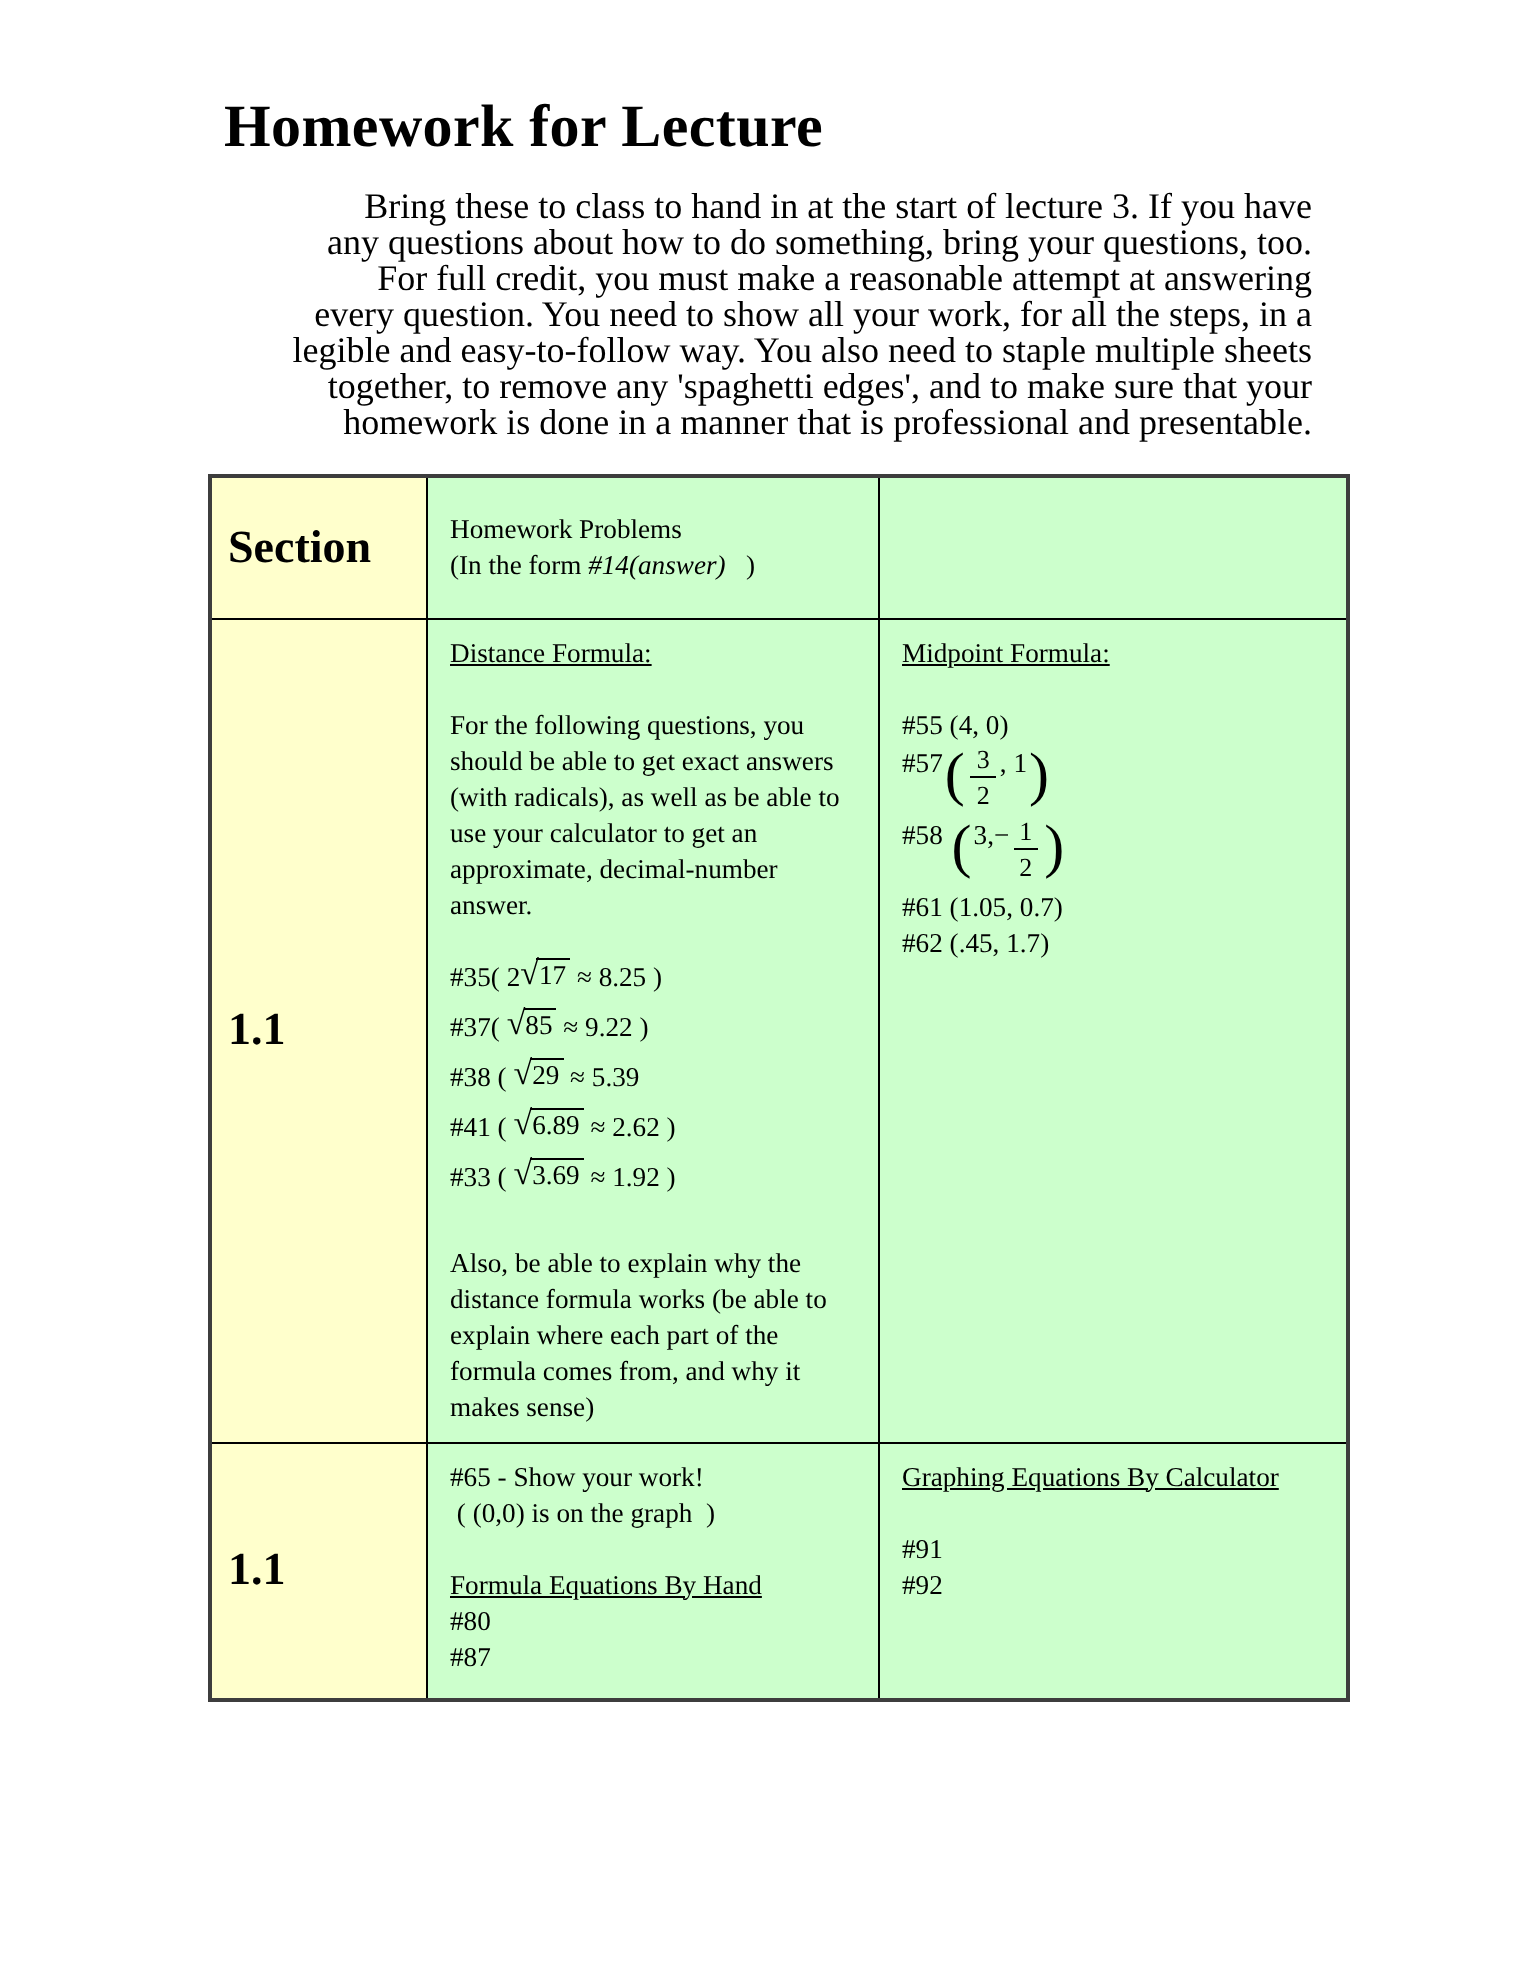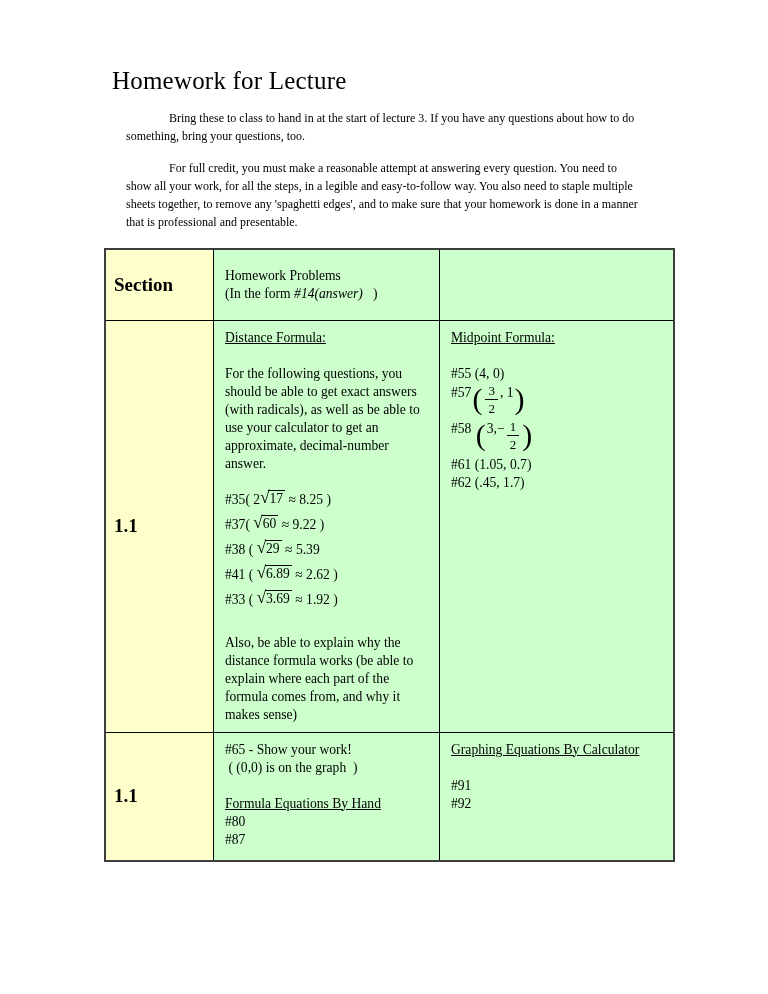--- a/index.html
+++ b/index.html
@@ -1,28 +1,28 @@
 <!DOCTYPE html>
 <html><head>
 <meta charset="utf-8">
 <style>
   html,body{margin:0;padding:0;background:#ffffff;}
   body{width:768px;height:994px;font-family:"Liberation Serif",serif;color:#000;}
   .page{position:relative;width:768px;height:994px;background:#ffffff;overflow:hidden;}
 
-  .title{margin:67px 0 0 112px;font-size:25px;font-weight:normal;letter-spacing:0.2px;}
+  .title{margin:47px 0 0 112px;font-size:30px;font-weight:bold;letter-spacing:0.2px;}
 
   .paras{margin:13px 112px 0 112px;}
-  .body-para{margin:14px;font-size:12px;line-height:18px;text-indent:43px;text-align:left;}
+  .body-para{margin:0;font-size:18px;line-height:18px;text-indent:43px;text-align:right;}
 
   table.hw{border-collapse:collapse;table-layout:fixed;margin:17px 0 0 104px;border:2px solid #3d3d3d;}
   table.hw td{border:1px solid #000;}
 
   td.sec{width:95px;background:#FFFFCC;vertical-align:middle;padding:0 4px 0 8px;}
-  .sec-label{font-size:19px;font-weight:bold;}
+  .sec-label{font-size:23px;font-weight:bold;}
 
   td.content{background:#CCFFCC;vertical-align:top;padding:8px 8px 8px 11px;font-size:13.6px;line-height:18px;margin-top:20px;}
   td.hdr-mid{vertical-align:middle;}
 
   .heading{text-decoration:underline;font-family:Liberation Serif, serif;}
   .spacer{height:18px;}
   .it{font-style:italic;}
   .ws-pre{white-space:pre;}
 
   .math-line{height:25px;display:flex;align-items:flex-start;}
@@ -84,21 +84,21 @@
               <span class="sqrt">
                 <span class="sqrt-sign">√</span>
                 <span class="sqrt-rad">17</span>
               </span>
               <span class="ws-pre"> ≈ 8.25 )</span>
         </div>
         <div class="math-line">
           <span class="ws-pre">#37( </span>
               <span class="sqrt">
                 <span class="sqrt-sign">√</span>
-                <span class="sqrt-rad">60</span>
+                <span class="sqrt-rad">85</span>
               </span>
               <span class="ws-pre"> ≈ 9.22 )</span>
         </div>
         <div class="math-line">
           <span class="ws-pre">#38 ( </span>
               <span class="sqrt">
                 <span class="sqrt-sign">√</span>
                 <span class="sqrt-rad">29</span>
               </span>
               <span class="ws-pre"> ≈ 5.39</span>

